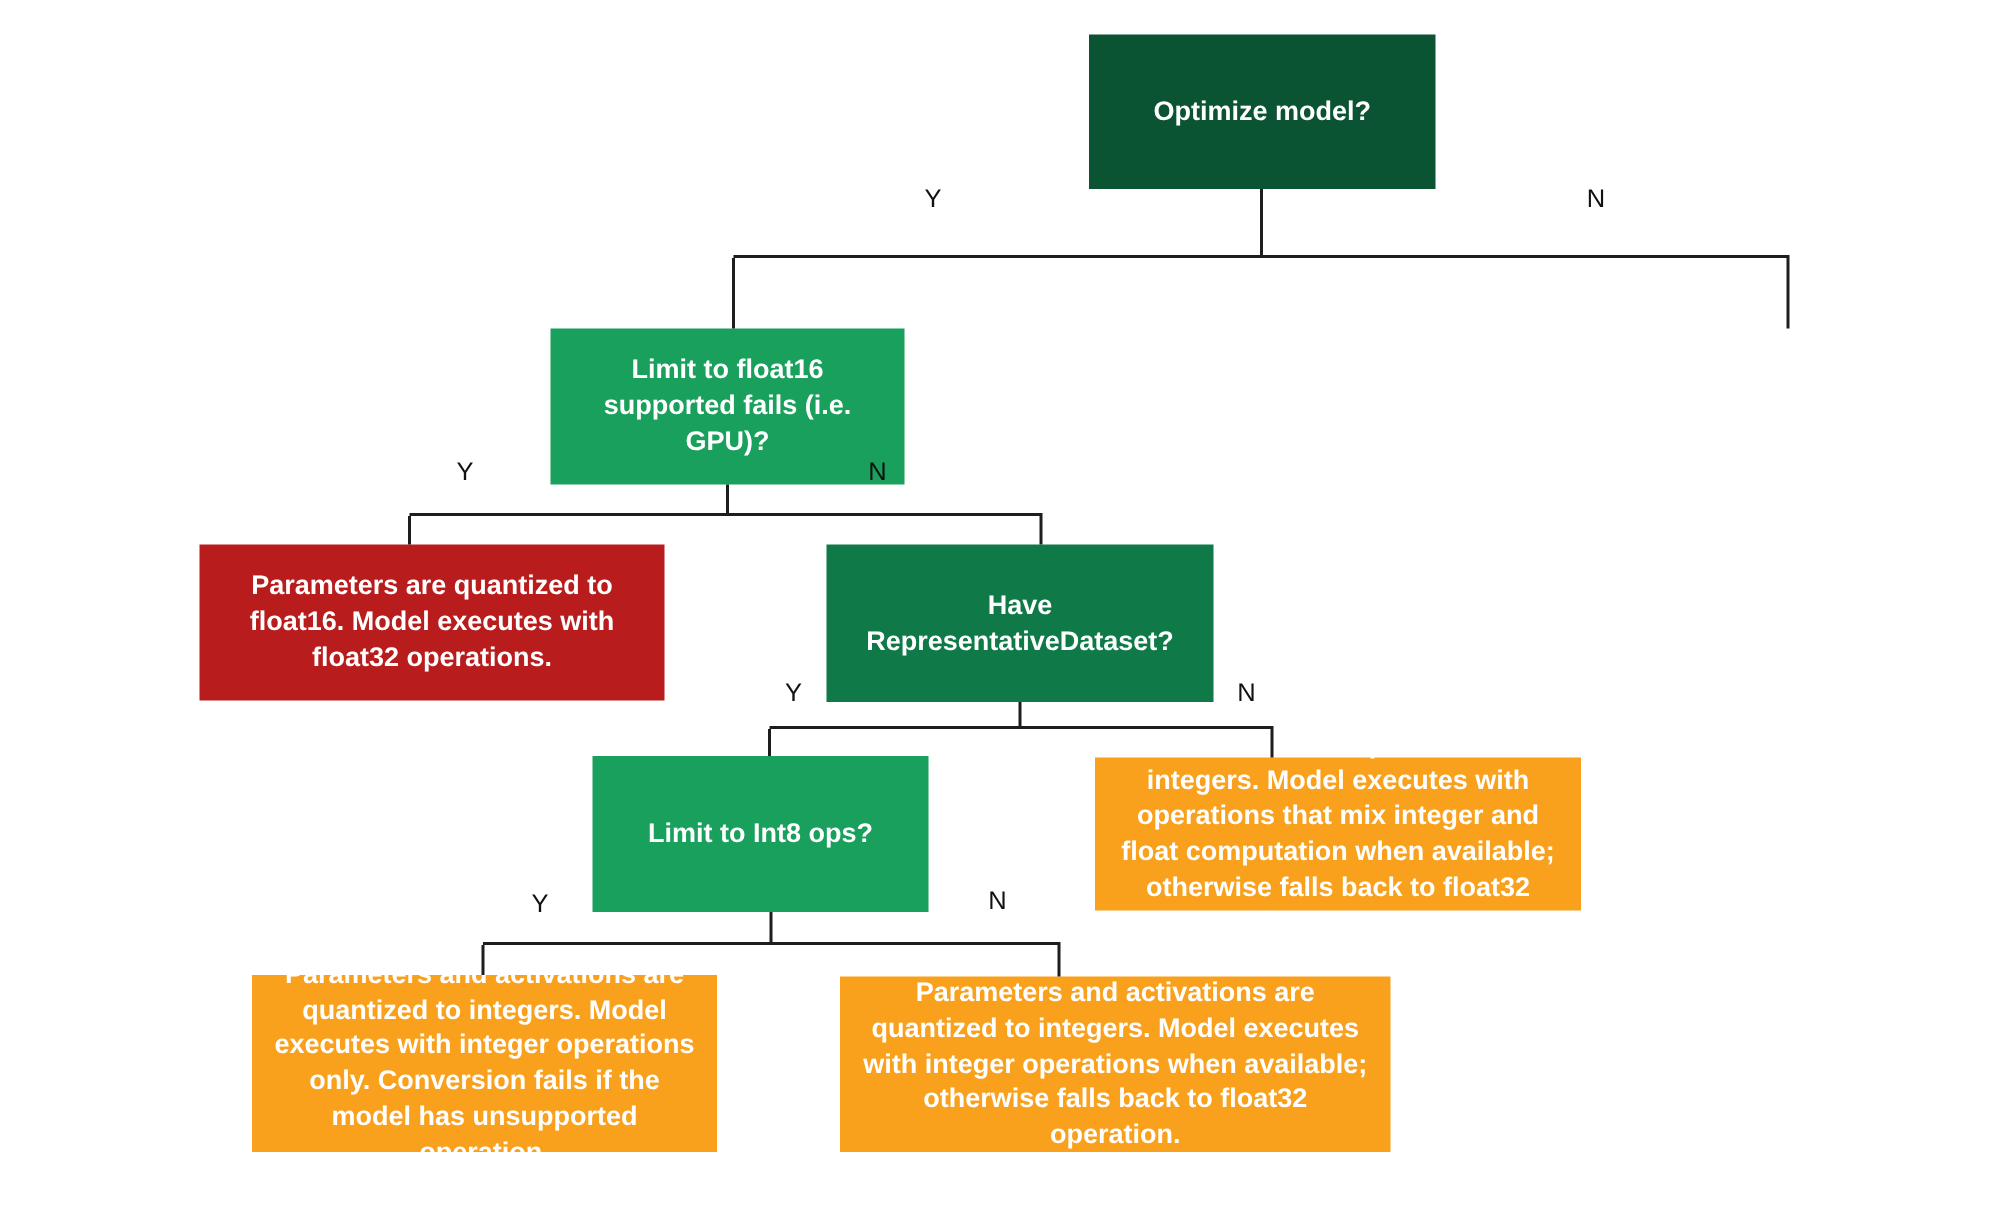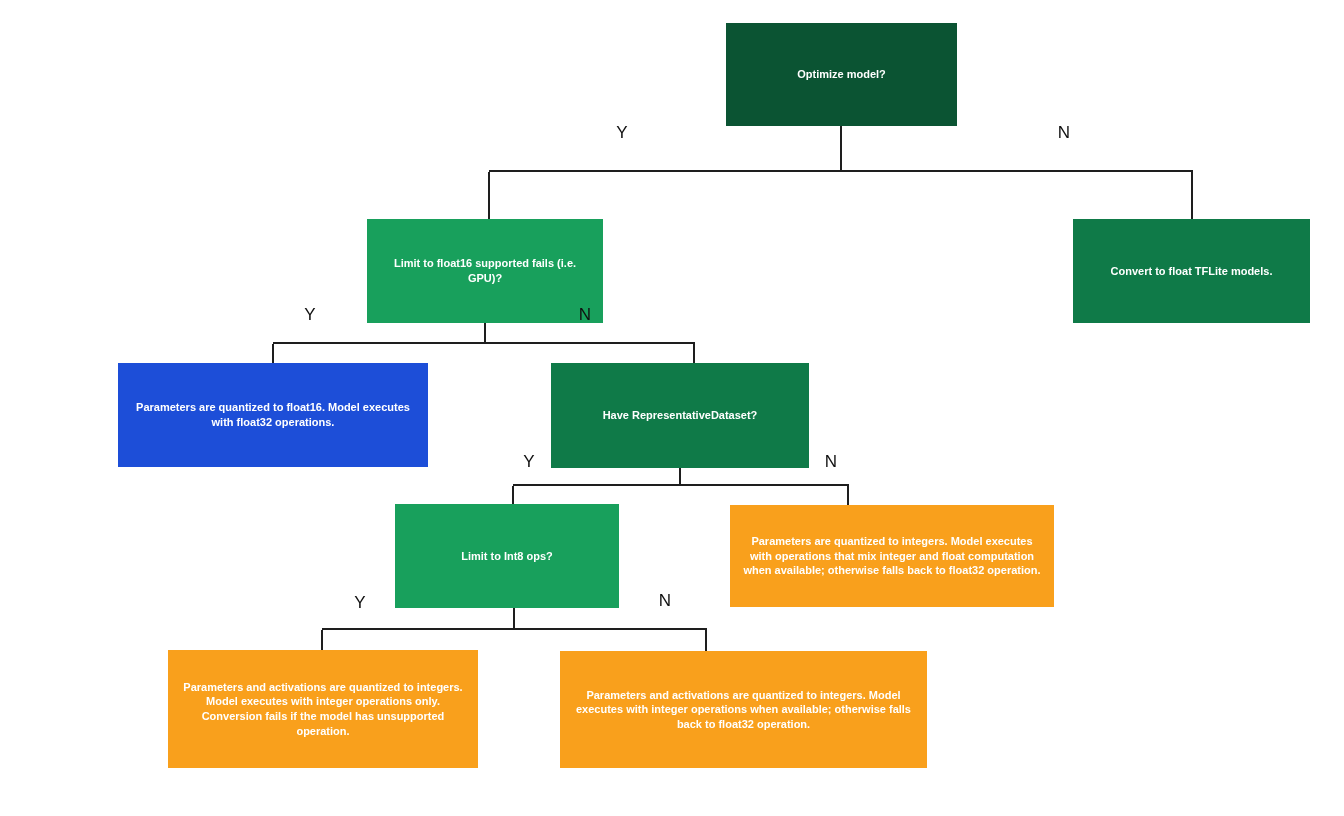--- a/index.html
+++ b/index.html
@@ -13,21 +13,21 @@
   }
   .node {
     position: absolute;
     box-sizing: border-box;
     display: flex;
     align-items: center;
     justify-content: center;
     text-align: center;
     color: #ffffff;
     font-weight: bold;
-    font-size: 11px;
+    font-size: 18px;
     line-height: 1.32;
     padding: 6px 11px;
   }
   .node.pad-wide { padding: 6px 26px; }
   .edge {
     position: absolute;
     background: #1e1e1e;
   }
   .edge-label {
     position: absolute;
@@ -41,23 +41,22 @@
 </style>
 </head>
 <body>
 
 <div id="canvas">
 
   <div class="node" style="left: 726px; top: 23px; width: 231px; height: 103px; background-color: rgb(11, 84, 51);">Optimize model?</div>
 
   <div class="node" style="left: 367px; top: 219px; width: 236px; height: 104px; background-color: rgb(24, 160, 92);">Limit to float16 supported fails (i.e. GPU)?</div>
 
-  <div class="node" style="left: 1073px; top: 219px; width: 237px; height: 104px; background-color: rgb(15, 122, 72);">Convert to float TFLite models.</div>
 
-  <div class="node" style="left: 118px; top: 363px; width: 310px; height: 104px; background-color: #1d4ed8;">Parameters are quantized to float16. Model executes with float32 operations.</div>
+  <div class="node" style="left: 133px; top: 363px; width: 310px; height: 104px; background-color: #b91c1c;">Parameters are quantized to float16. Model executes with float32 operations.</div>
 
   <div class="node pad-wide" style="left: 551px; top: 363px; width: 258px; height: 105px; background-color: rgb(15, 122, 72);">Have RepresentativeDataset?</div>
 
   <div class="node" style="left: 395px; top: 504px; width: 224px; height: 104px; background-color: rgb(24, 160, 92);">Limit to Int8 ops?</div>
 
   <div class="node" style="left: 730px; top: 505px; width: 324px; height: 102px; background-color: rgb(249, 160, 28);">Parameters are quantized to integers. Model executes with operations that mix integer and float computation when available; otherwise falls back to float32 operation.</div>
 
   <div class="node" style="left: 168px; top: 650px; width: 310px; height: 118px; background-color: rgb(249, 160, 28);">Parameters and activations are quantized to integers. Model executes with integer operations only. Conversion fails if the model has unsupported operation.</div>
 
   <div class="node" style="left: 560px; top: 651px; width: 367px; height: 117px; background-color: rgb(249, 160, 28);">Parameters and activations are quantized to integers. Model executes with integer operations when available; otherwise falls back to float32 operation.</div>

